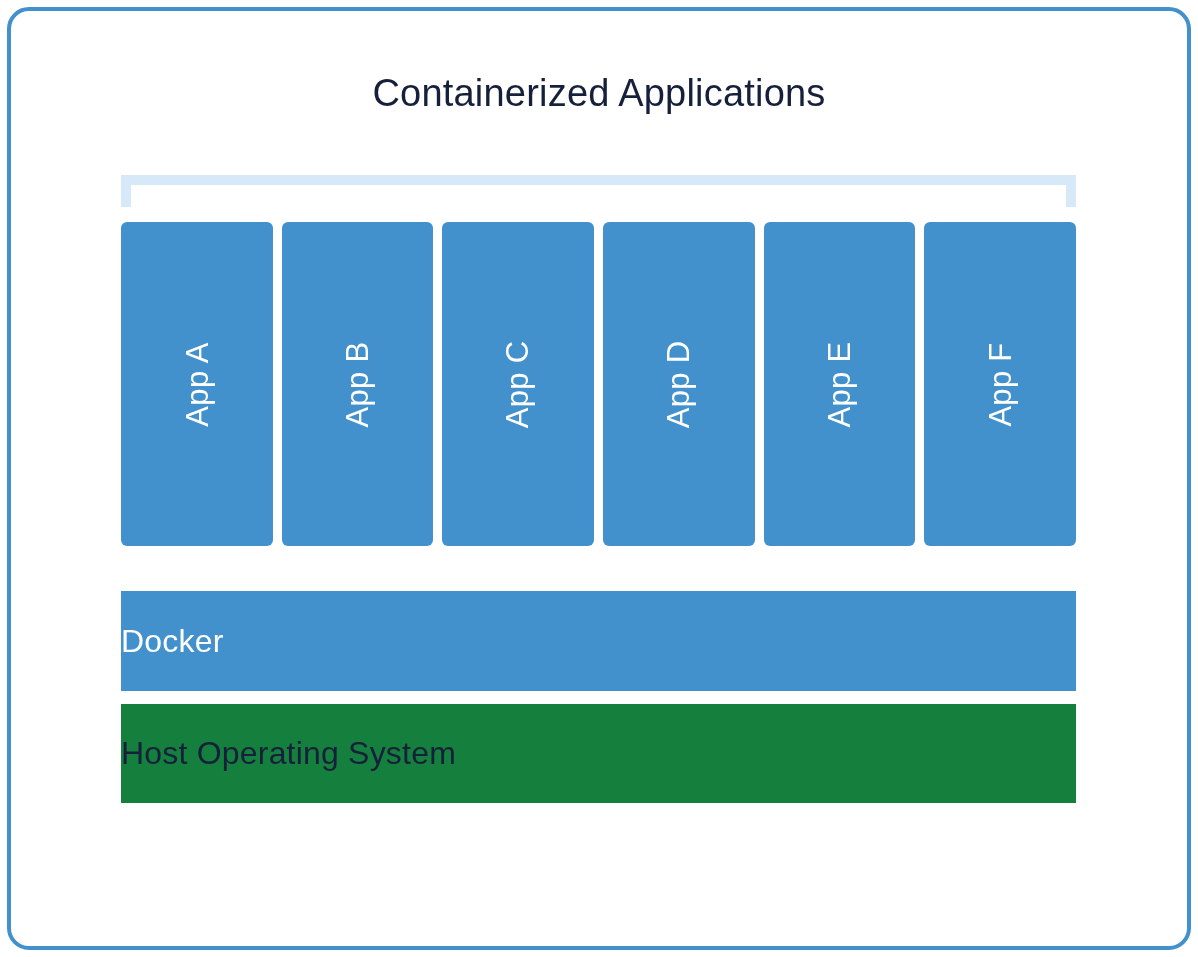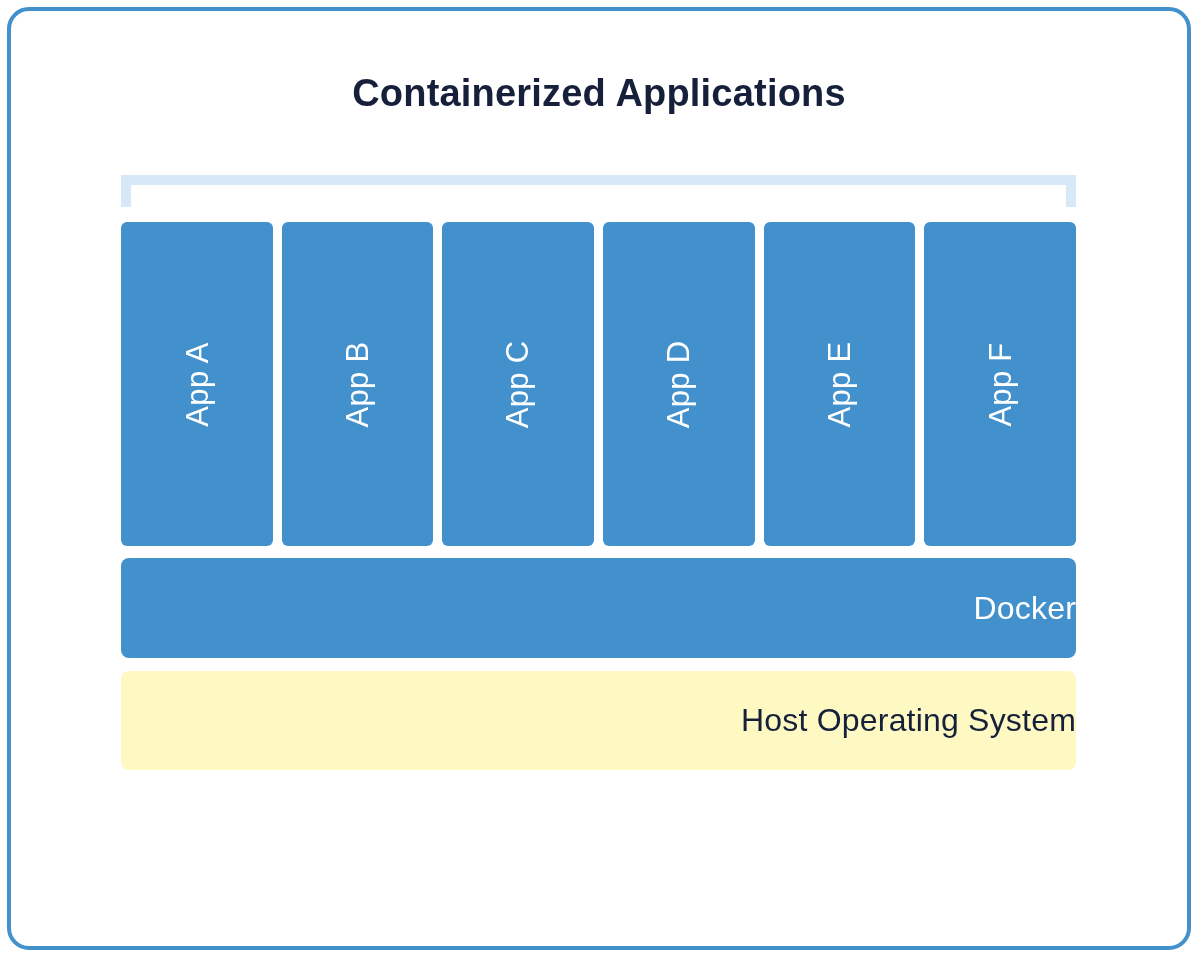--- a/index.html
+++ b/index.html
@@ -35,21 +35,21 @@
   }
 
   
   #page-title {
     position: absolute;
     left: 0;
     top: 72px;
     width: 1198px;
     text-align: center;
     font-size: 38px;
-    font-weight: 700;
+    font-weight: 400;
     letter-spacing: 0.2px;
     color: #16203b;
     white-space: nowrap;
   }
 
   
   #container-bracket {
     position: absolute;
     left: 121px;
     top: 175px;
@@ -97,38 +97,39 @@
     letter-spacing: 0.3px;
     line-height: 1;
   }
 
   
   .stack-bar {
     position: absolute;
     left: 121px;
     width: 955px;
     box-sizing: border-box;
-    border-radius: 8px;
+    border-radius: 0;
     display: flex;
     align-items: center;
-    justify-content: flex-end;
+    justify-content: flex-start;
     font-size: 32px;
     font-weight: 400;
     letter-spacing: 0.2px;
+    margin-top: 33px;
   }
   #docker-bar {
     top: 558px;
     height: 100px;
     background: #4291cd;
     color: #ffffff;
   }
   #host-os-bar {
     top: 671px;
     height: 99px;
-    background: #fef9c3;
+    background: #15803d;
     color: #16203b;
   }
   #infrastructure-bar {
     top: 781px;
     height: 99px;
     background: #63c3ad;
     color: #ffffff;
   }
 </style>
 </head>

